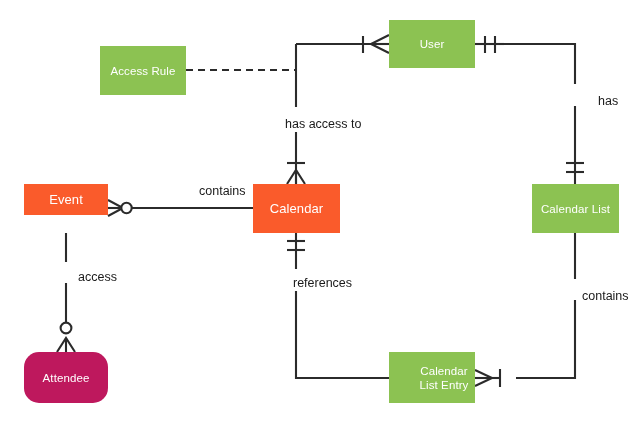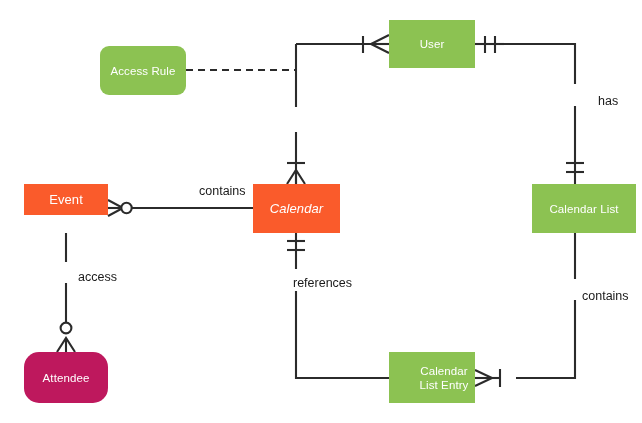--- a/index.html
+++ b/index.html
@@ -79,48 +79,51 @@
       <g stroke-width="2.1">
         <path d="M 475 370 L 492 378 L 475 386"></path>
         <path d="M 475 378 L 492 378"></path>
         <path d="M 500 369 L 500 387"></path>
         <path d="M 492 378 L 500 378"></path>
       </g>
 
     </g>
   </svg>
 
-  <div class="entity" style="left:100px;top:46px;width:86px;height:49px;background:#8cc252;border-radius:9px;">
+  <div class="entity" style="left:100px;top:46px;width:86px;height:49px;background:#8cc252;">
     <span>Access Rule</span>
   </div>
 
   <div class="entity" style="left:389px;top:20px;width:86px;height:48px;background:#8cc252;">
     <span>User</span>
   </div>
 
   <div class="entity" style="left:24px;top:184px;width:84px;height:31px;background:#fa5b2b;font-size:13px;">
     <span>Event</span>
   </div>
 
-  <div class="entity" style="left:253px;top:184px;width:87px;height:49px;background:#fa5b2b;font-size:13px;font-style:italic;">
+  <div class="entity" style="left:253px;top:184px;width:87px;height:49px;background:#fa5b2b;font-size:13px;">
     <span>Calendar</span>
   </div>
 
-  <div class="entity" style="left:532px;top:184px;width:104px;height:49px;background:#8cc252;">
+  <div class="entity" style="left:532px;top:184px;width:87px;height:49px;background:#8cc252;">
     <span>Calendar List</span>
   </div>
 
   <div class="entity" style="left:24px;top:352px;width:84px;height:51px;background:#be185d;border-radius:15px;">
     <span>Attendee</span>
   </div>
 
   <div class="entity" style="left:389px;top:352px;width:86px;height:51px;background:#8cc252;padding-left:28px;">
     <span>Calendar List Entry</span>
   </div>
 
+  <div class="edgelabel" style="left:249px;top:117px;">
+    <span>has access to</span>
+  </div>
 
   <div class="edgelabel" style="left:163px;top:184px;">
     <span>contains</span>
   </div>
 
   <div class="edgelabel" style="left:42px;top:270px;">
     <span>access</span>
   </div>
 
   <div class="edgelabel" style="left:257px;top:276px;text-align:right;">

